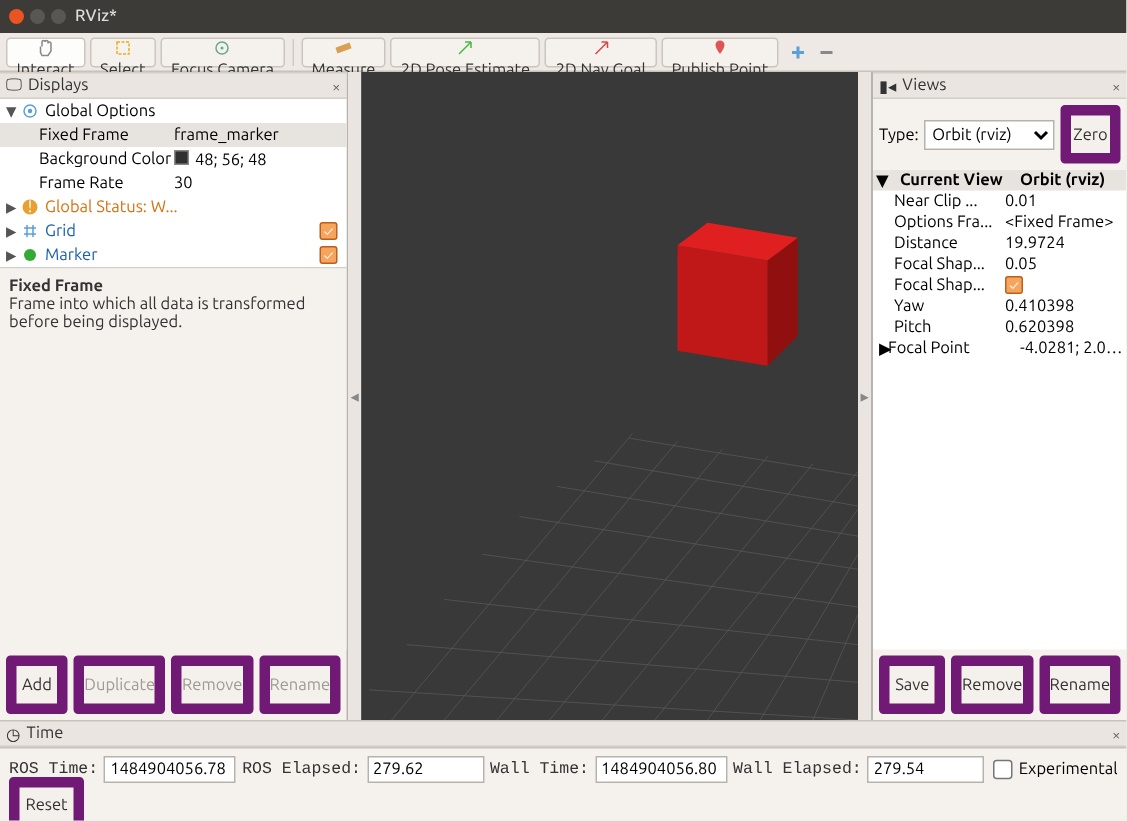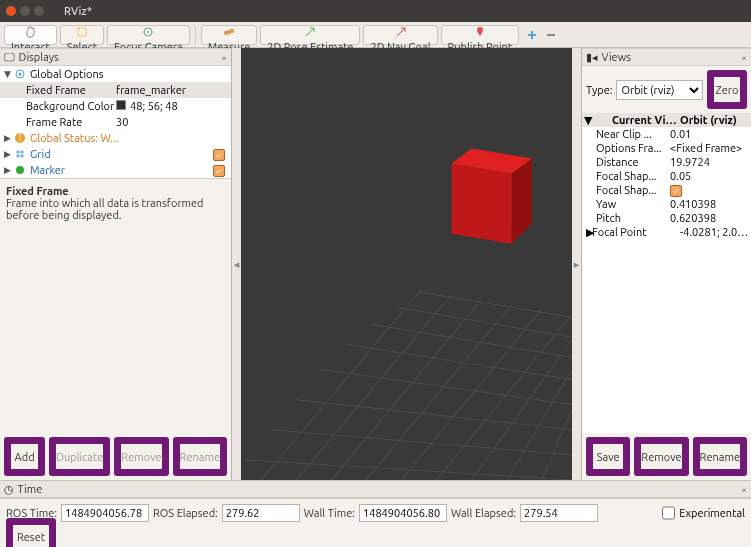--- a/index.html
+++ b/index.html
@@ -1,21 +1,21 @@
 <!DOCTYPE html>
 <html><head>
 <meta charset="utf-8">
 <style>
 * { box-sizing: border-box; margin: 0; padding: 0; font-family: "Ubuntu", "DejaVu Sans", sans-serif; font-size: 11px; }
 body { background: #f0ebe7; width: 751px; height: 547px; overflow: hidden; }
 
 .titlebar { background: #3c3b37; height: 22px; display: flex; align-items: center; padding: 0 6px; color: #ddd; }
 .tb-dot { width: 10px; height: 10px; border-radius: 50%; margin-right: 4px; }
 .tb-close { background: #e95420; } .tb-min, .tb-max { background: #595752; }
-.tb-title { margin-left: 16px; font-weight: 500; }
+.tb-title { margin-left: 2px; font-weight: 500; }
 
 .toolbar { background: #eee9e5; height: 26px; display: flex; align-items: center; padding: 0 4px; gap: 3px; border-bottom: 1px solid #c8c2bc; }
 .tb-btn { background: #f5f1ed; border: 1px solid #cbc5bf; border-radius: 3px; height: 20px; display: flex; align-items: center; padding: 0 6px; gap: 3px; cursor: pointer; font-size: 10px; color: #333; flex-direction: column; }
 .tb-btn.active { background: #fdfdfc; }
 .tb-sep { width: 1px; height: 18px; background: #d0cac4; margin: 0 2px; }
 .tb-icon { width: 12px; height: 12px; display: inline-block; }
 
 .main { display: flex; height: calc(100% - 22px - 26px - 28px - 22px - 17px); }
 .left { width: 232px; display: flex; flex-direction: column; background: #f5f1ed; border-right:1px solid #b9b3ad;}
 .panel-hdr { height: 18px; background: #eae5e0; border-top: 1px solid #d4cec8; border-bottom: 1px solid #d4cec8; display: flex; align-items: center; padding: 0 4px; gap: 4px; color: #333; }
@@ -42,21 +42,21 @@
 .views-sel { flex:1; height: 20px; border:1px solid #b8b2ac; background:#fff; }
 .views-tree { flex: 1; background: #fff; font-size: 10px; overflow: hidden; }
 .vr { display: flex; height: 14px; align-items: center; }
 .vr .k { width: 86px; padding-left: 14px; overflow:hidden; text-overflow:ellipsis; white-space:nowrap;}
 .vr .v { flex: 1; padding-left: 2px; overflow:hidden; text-overflow:ellipsis; white-space:nowrap;}
 .vr.hdr { background: #e7e4e0; font-weight: 600; }
 .vr.hdr .k { padding-left: 4px; }
 
 .time-panel { height: 28px; border-top: 1px solid #c8c2bc; background: #f5f1ed; }
 .time-body { display: flex; align-items: center; gap: 4px; padding: 0 6px; height: 28px;}
-.time-body .lab { color: #333; }
+.time-body .lab { color: #333; font-family: Liberation Mono, monospace; }
 .time-body input { border: 1px solid #b8b2ac; height: 18px; padding: 0 3px; background:#fff;}
 .exp { margin-left: auto; display:flex; align-items:center; gap:4px;}
 
 .reset-row { height: 22px; display:flex; align-items:center; padding:0 6px; background:#f5f1ed; }
 .colorbox { width:10px; height:10px; background:#303030; display:inline-block; margin-right:4px; border:1px solid #888;}
 svg { display:block; }
 </style>
 </head>
 <body>
 
@@ -260,21 +260,21 @@
     <div class="views-top">
       <span>Type:</span>
       <select class="views-sel">
         <option>Orbit (rviz)</option>
       </select>
       <button class="btn" style="flex:0 0 40px">Zero</button>
     </div>
     <div class="views-tree">
       <div class="vr hdr">
         <span style="width:10px;padding-left:2px">▼</span>
-        <span class="k" style="padding-left:20px">Current View</span>
+        <span class="k" style="padding-left:8px">Current View</span>
         <span class="v">Orbit (rviz)</span>
       </div>
       <div class="vr">
           <span class="k">Near Clip ...</span>
           <span class="v">0.01</span>
         </div>
       <div class="vr">
           <span class="k">Options Fra...</span>
           <span class="v">&lt;Fixed Frame&gt;</span>
         </div>

